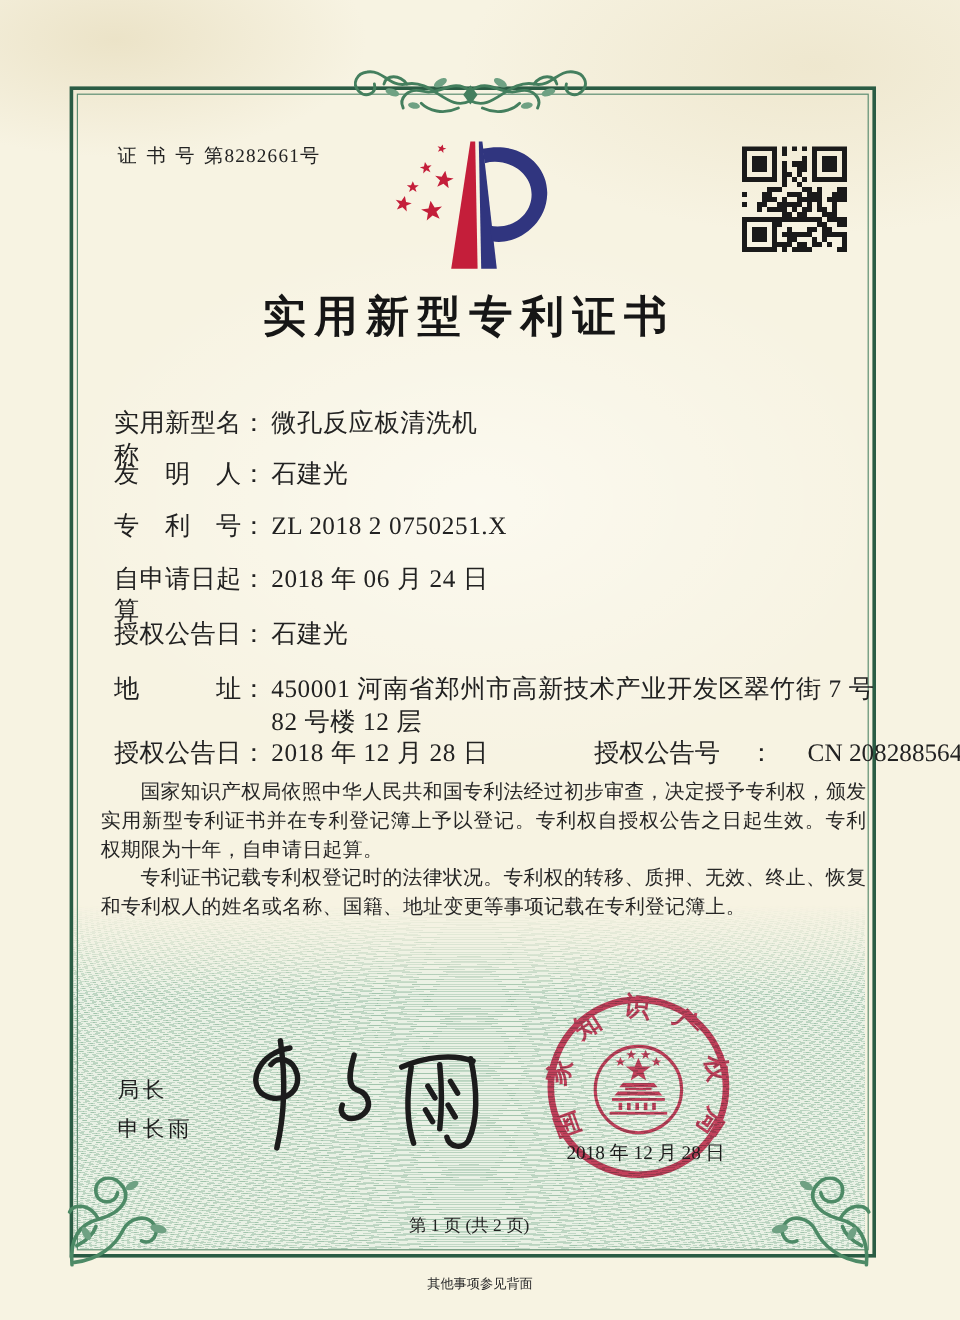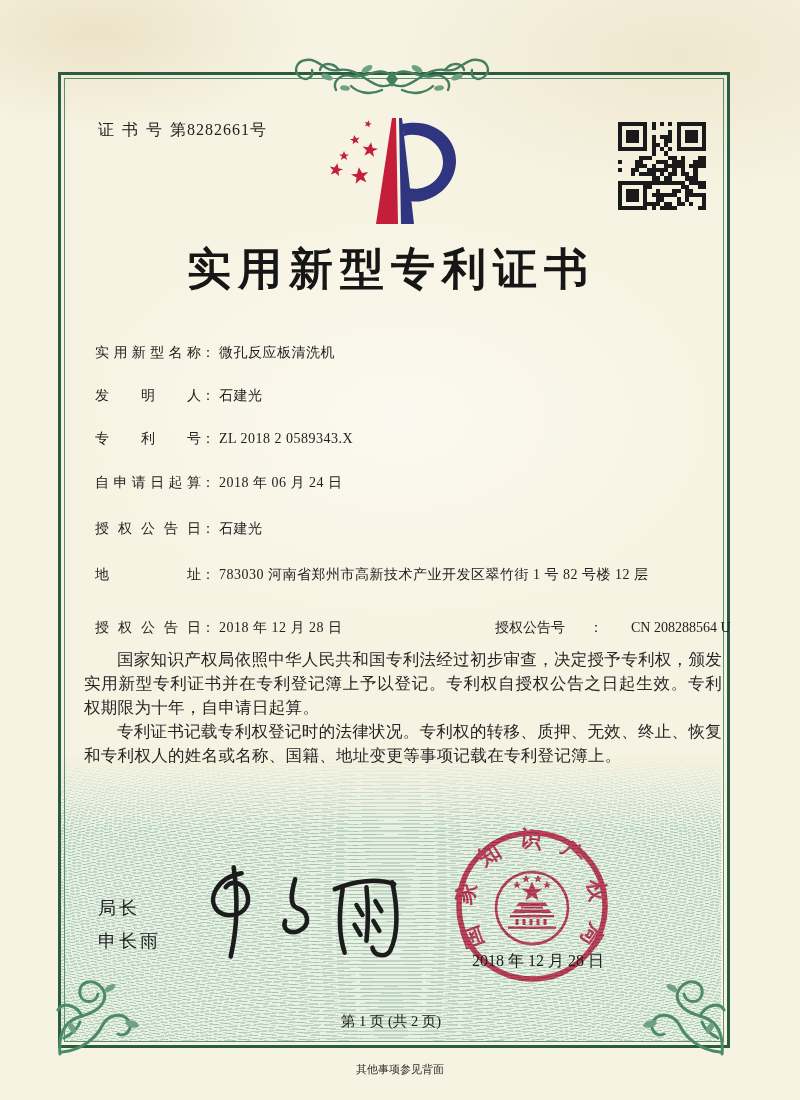--- a/index.html
+++ b/index.html
@@ -34,24 +34,24 @@
 
   .certno{ left:98px; top:120px; font-size:16px; white-space:nowrap;}
   .certno .pfx{ letter-spacing:8px; }
   .certno .num{ letter-spacing:1px; }
 
   .logo{ left:322px; top:112px; width:150px; height:120px; }
   .qr{ left:618px; top:122px; width:88px; height:88px; }
 
   .title{
     left:58px; top:240px; width:666px; text-align:center;
-    font-size:44px; font-weight:600; letter-spacing:7px; color:#161616;
+    font-size:36px; font-weight:600; letter-spacing:7px; color:#161616;
   }
 
-  .frow{ position:absolute; left:95px; display:flex; font-size:14px; line-height:27px; z-index:4;}
+  .frow{ position:absolute; left:95px; display:flex; font-size:21px; line-height:27px; z-index:4;}
   .flabel{ width:106px; text-align:justify; text-align-last:justify; flex:none;}
   .fcolon{ flex:none; margin-right:4px; }
   .fvalue{ letter-spacing:.5px; }
   .addr .fvalue{ width:512px; }
   .pair2{ position:absolute; left:400px; top:0; display:flex; white-space:nowrap;gap:24px;}
   .grant{ width:620px; }
 
   .paras{ left:84px; top:648px; width:638px; font-size:16.5px; line-height:24px; text-align:justify; color:#262626;}
   .paras p{ margin:0; text-indent:2em; letter-spacing:.3px;}
 
@@ -388,36 +388,36 @@
     <span class="fvalue">微孔反应板清洗机</span>
   </div>
   <div class="frow" style="top:382px;font-family:Liberation Serif, serif;">
     <span class="flabel">发明人</span>
       <span class="fcolon">：</span>
     <span class="fvalue">石建光</span>
   </div>
   <div class="frow" style="top:425px;">
     <span class="flabel">专利号</span>
       <span class="fcolon">：</span>
-    <span class="fvalue">ZL 2018 2 0589343.X</span>
+    <span class="fvalue">ZL 2018 2 0750251.X</span>
   </div>
   <div class="frow" style="top:469px;">
     <span class="flabel">自申请日起算</span>
       <span class="fcolon">：</span>
     <span class="fvalue">2018 年 06 月 24 日</span>
   </div>
   <div class="frow" style="top:515px;">
     <span class="flabel">授权公告日</span>
       <span class="fcolon">：</span>
     <span class="fvalue">石建光</span>
   </div>
   <div class="frow addr" style="top:561px;">
     <span class="flabel">地址</span>
       <span class="fcolon">：</span>
-    <span class="fvalue">783030 河南省郑州市高新技术产业开发区翠竹街 1 号 82 号楼 12 层</span>
+    <span class="fvalue">450001 河南省郑州市高新技术产业开发区翠竹街 7 号 82 号楼 12 层</span>
   </div>
 
   <div class="frow grant" style="top:614px;">
     <span class="flabel">授权公告日</span>
       <span class="fcolon">：</span>
     <span class="fvalue">2018 年 12 月 28 日</span>
     <span class="pair2">
       <span>授权公告号</span>
         <span class="fcolon">：</span>
       <span>CN 208288564 U</span>

